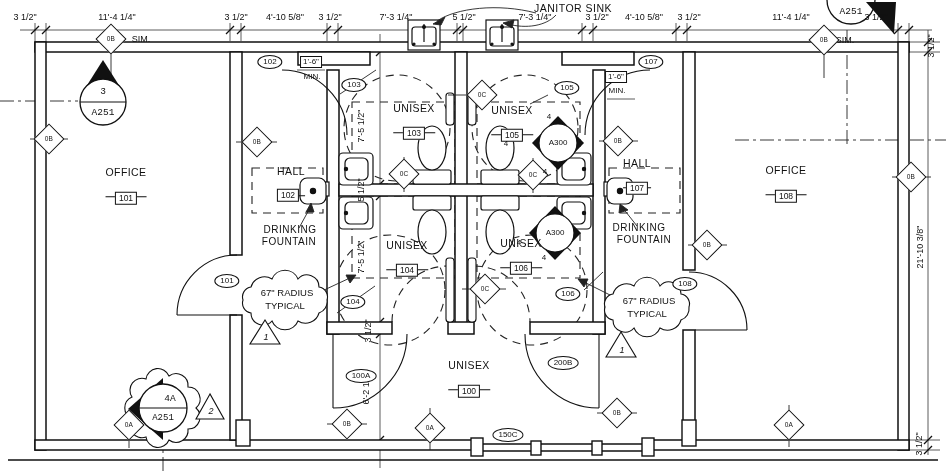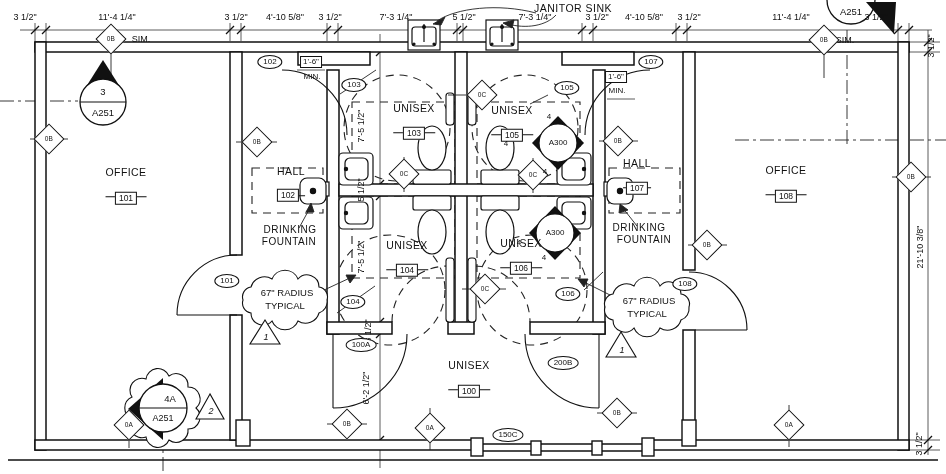--- a/index.html
+++ b/index.html
@@ -12,21 +12,21 @@
   .dim{font-size:9px;}
   .name{font-size:10.5px;letter-spacing:.4px;border-bottom:1.1px solid #111;padding-bottom:18px;}
   .num{font-size:8.5px;border:1.1px solid #111;padding:1px 3px;background:#fff;}
   .tagx{font-size:8px;border:1.2px solid #111;border-radius:50%;padding:2px 5px;background:#fff;}
   .dia{width:20px;height:20px;border:1.2px solid #111;background:#fff;
        transform:translate(-50%,-50%) rotate(45deg);display:flex;align-items:center;justify-content:center;}
   .dia span{transform:rotate(-45deg);font-size:6.5px;}
   .note{font-size:10.5px;letter-spacing:.5px;}
   .sm{font-size:8px;}
   .clr{font-size:8px;border:1px solid #111;padding:1px 2px;background:#fff;}
-  .mk{font-size:9.5px;}
+  .mk{font-size:9.5px;font-family:Liberation Mono, monospace;}
   .tri{position:absolute;transform:translate(-50%,-50%);font-size:9px;font-style:italic;}
 </style>
 </head>
 <body>
 
 <div id="plan">
 <svg width="946" height="474" viewBox="0 0 946 474">
 
   <g stroke="#222" fill="none" stroke-width="1.1" stroke-dasharray="8 6">
     <circle cx="397" cy="128" r="53"></circle>
@@ -311,21 +311,21 @@
   <div class="lbl num" style="left:469px;top:391px">100</div>
 
   <div class="lbl tagx" style="left:270px;top:62px">102</div>
   <div class="lbl tagx" style="left:354px;top:85px">103</div>
   <div class="lbl tagx" style="left:567px;top:88px">105</div>
   <div class="lbl tagx" style="left:651px;top:62px">107</div>
   <div class="lbl tagx" style="left:227px;top:281px">101</div>
   <div class="lbl tagx" style="left:353px;top:302px">104</div>
   <div class="lbl tagx" style="left:568px;top:294px">106</div>
   <div class="lbl tagx" style="left:685px;top:284px">108</div>
-  <div class="lbl tagx" style="left:361px;top:345px">100A</div>
+  <div class="lbl tagx" style="left:361px;top:376px">100A</div>
   <div class="lbl tagx" style="left:563px;top:363px">200B</div>
   <div class="lbl tagx" style="left:508px;top:435px">150C</div>
 
   <div class="dia lbl" style="left:111px;top:39px">
       <span>0B</span>
     </div>
   <div class="dia lbl" style="left:824px;top:40px">
       <span>0B</span>
     </div>
   <div class="dia lbl" style="left:49px;top:139px">

